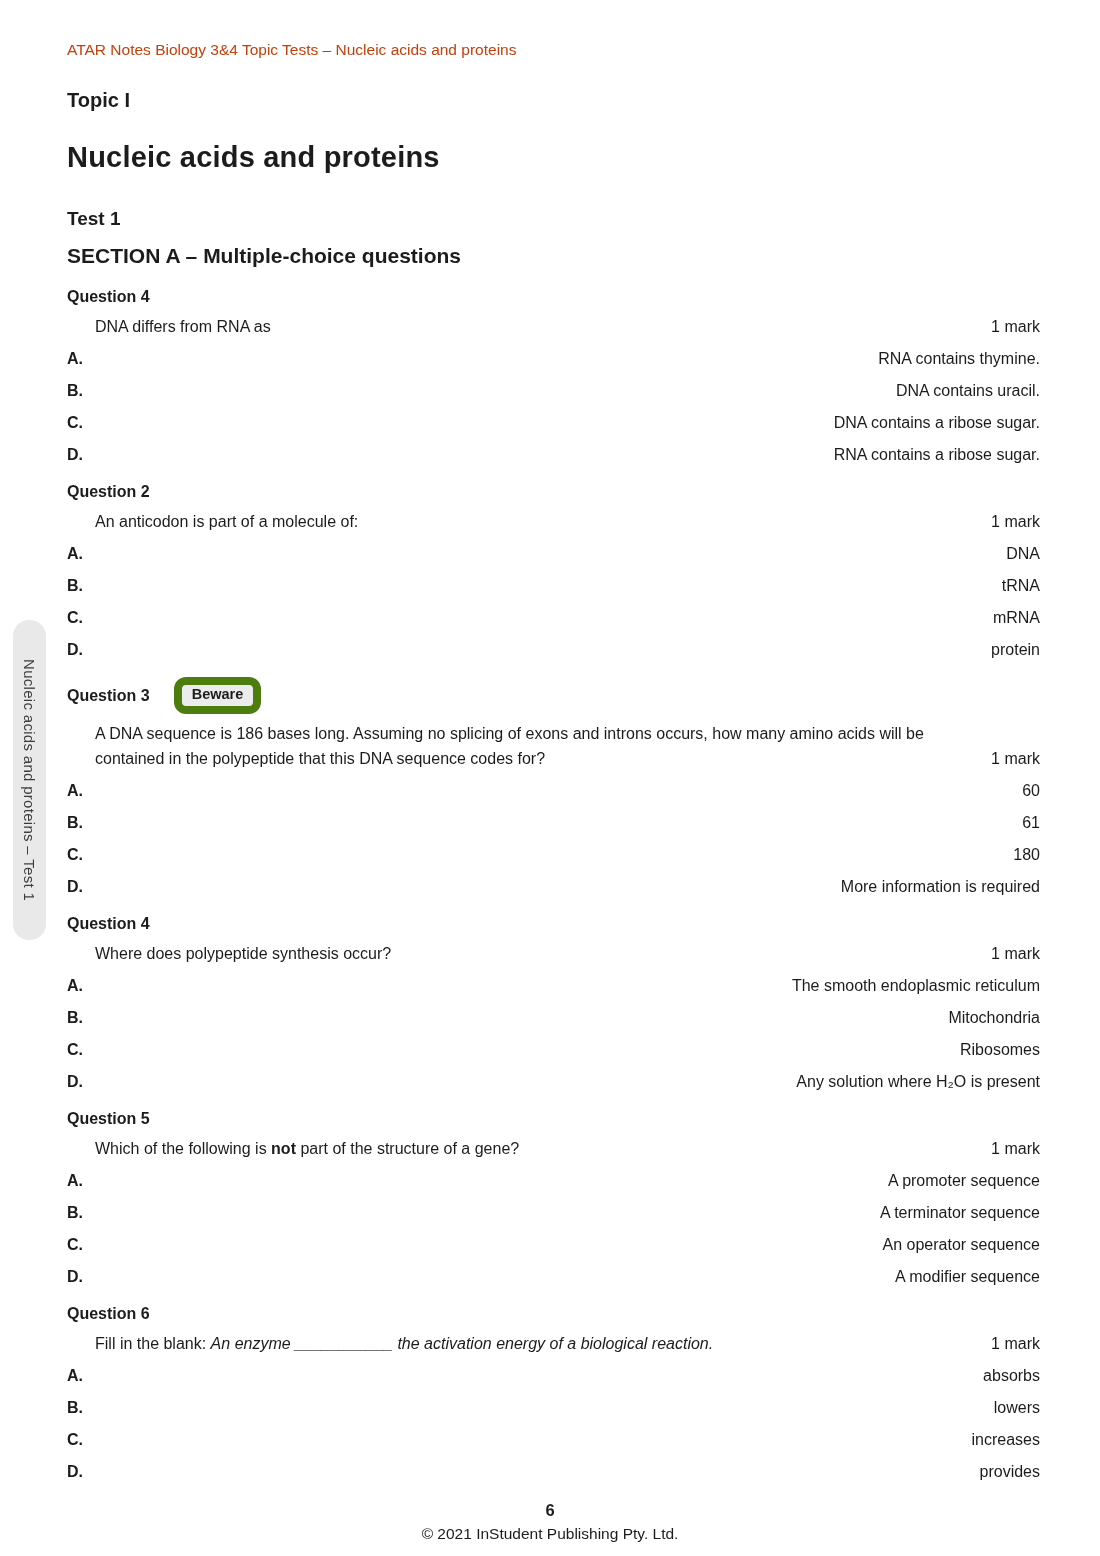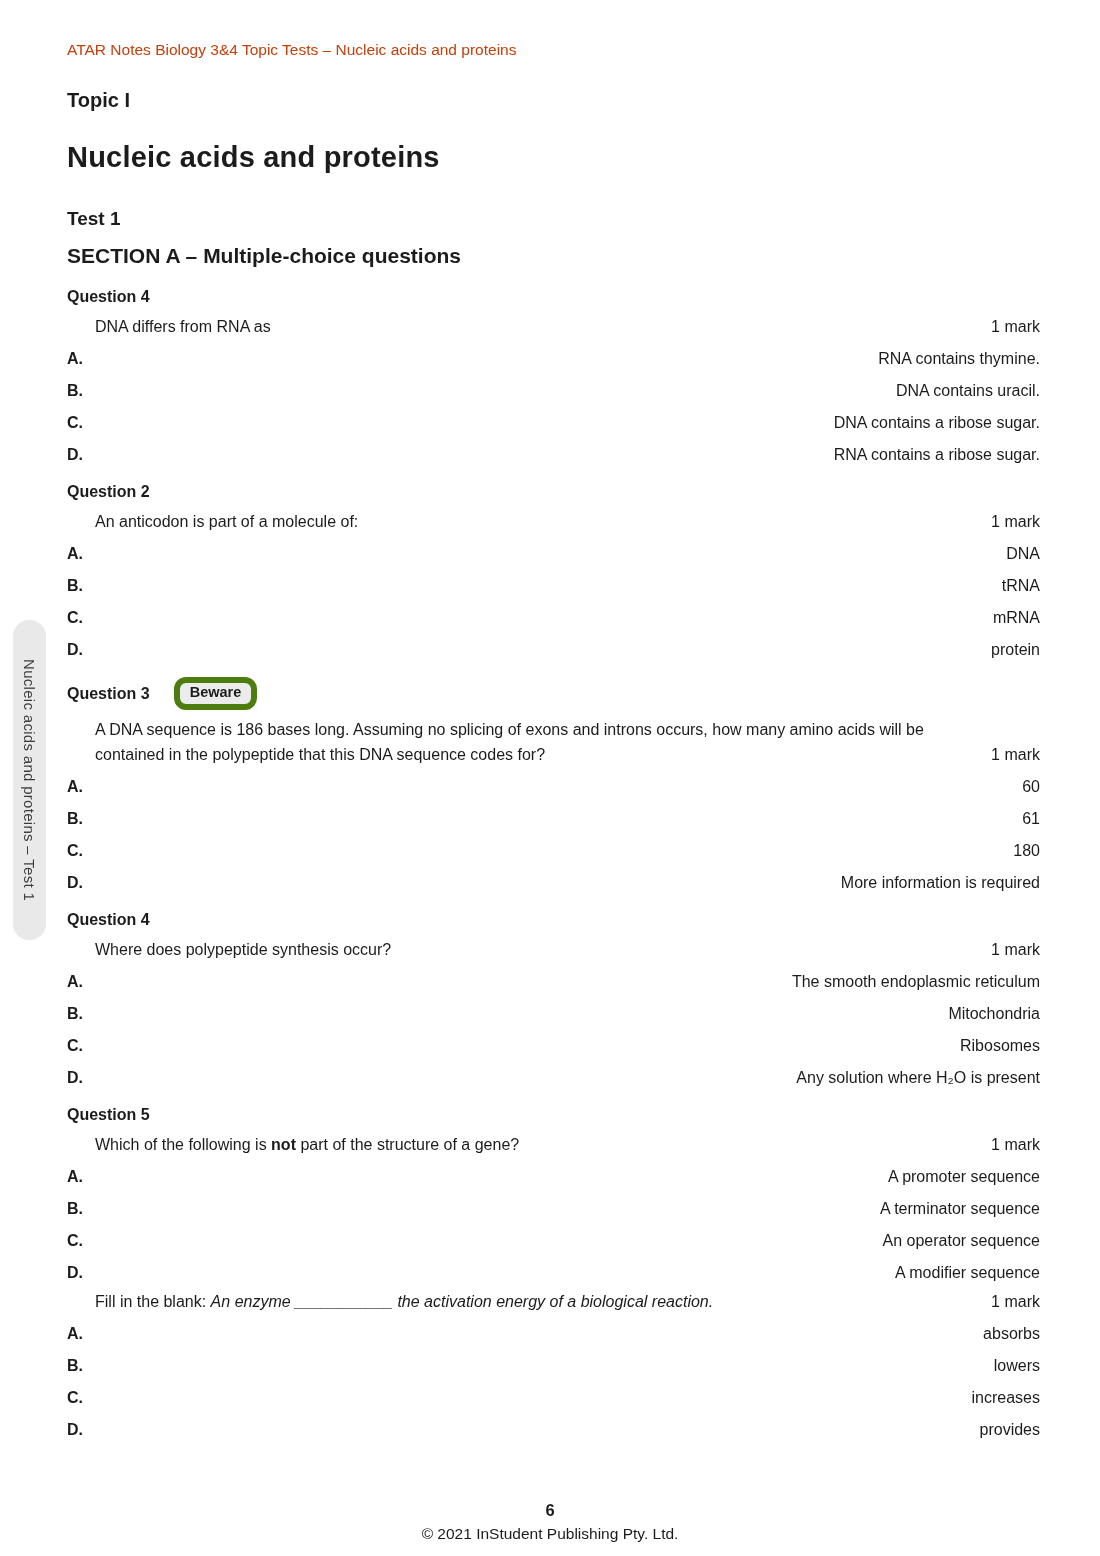--- a/index.html
+++ b/index.html
@@ -55,21 +55,21 @@
     gap: 24px;
     margin-top: 18px;
     line-height: 20px;
   }
   .q-label {
     font-size: 16px;
     font-weight: bold;
   }
   .q-badge {
     display: inline-block;
-    border: 6px solid #4d7c0f;
+    border: 8px solid #4d7c0f;
     background: #ececec;
     border-radius: 12px;
     padding: 0px 10px 2px 10px;
     font-size: 14.5px;
     font-weight: bold;
     line-height: 19px;
   }
   .prompt-row {
     display: flex;
     align-items: flex-end;
@@ -286,20 +286,23 @@
         <span class="opt-letter">C.</span>
         <span class="opt-text">An operator sequence</span>
       </div>
       <div class="option-row">
         <span class="opt-letter">D.</span>
         <span class="opt-text">A modifier sequence</span>
       </div>
     </div>
 
     <div class="question">
+      <div class="q-label-row">
+        <span class="q-label">Question 6</span>
+      </div>
       <div class="prompt-row">
         <div class="prompt-text"><span>Fill in the blank: </span><span class="seg-italic">An enzyme ___________ the activation energy of a biological reaction.</span></div>
         <div class="marks">1 mark</div>
       </div>
       <div class="option-row first">
         <span class="opt-letter">A.</span>
         <span class="opt-text">absorbs</span>
       </div>
       <div class="option-row">
         <span class="opt-letter">B.</span>

